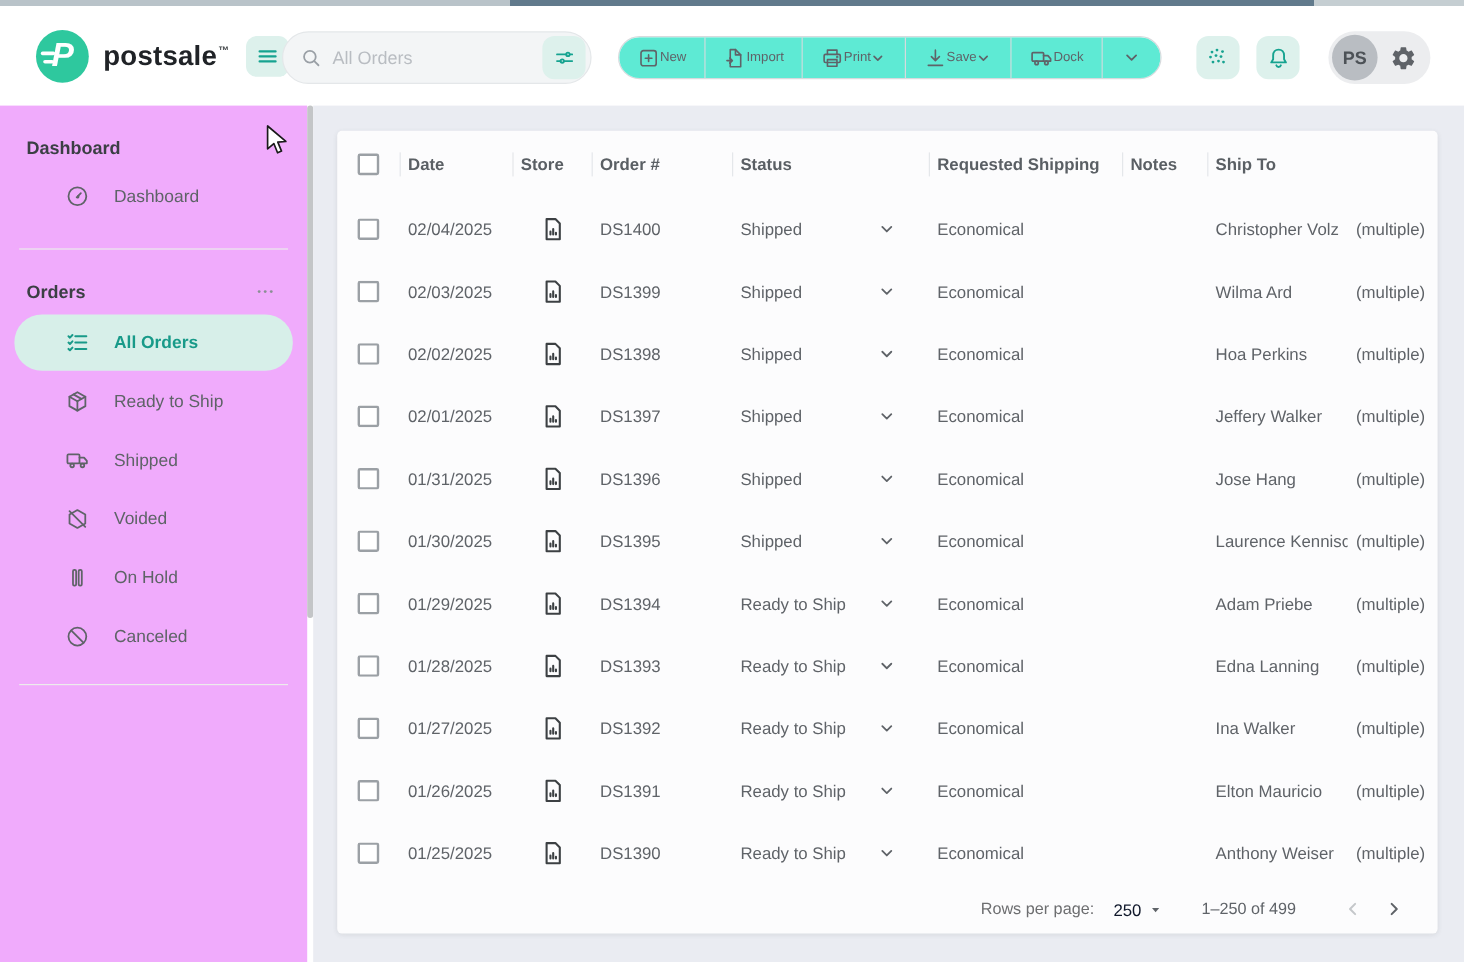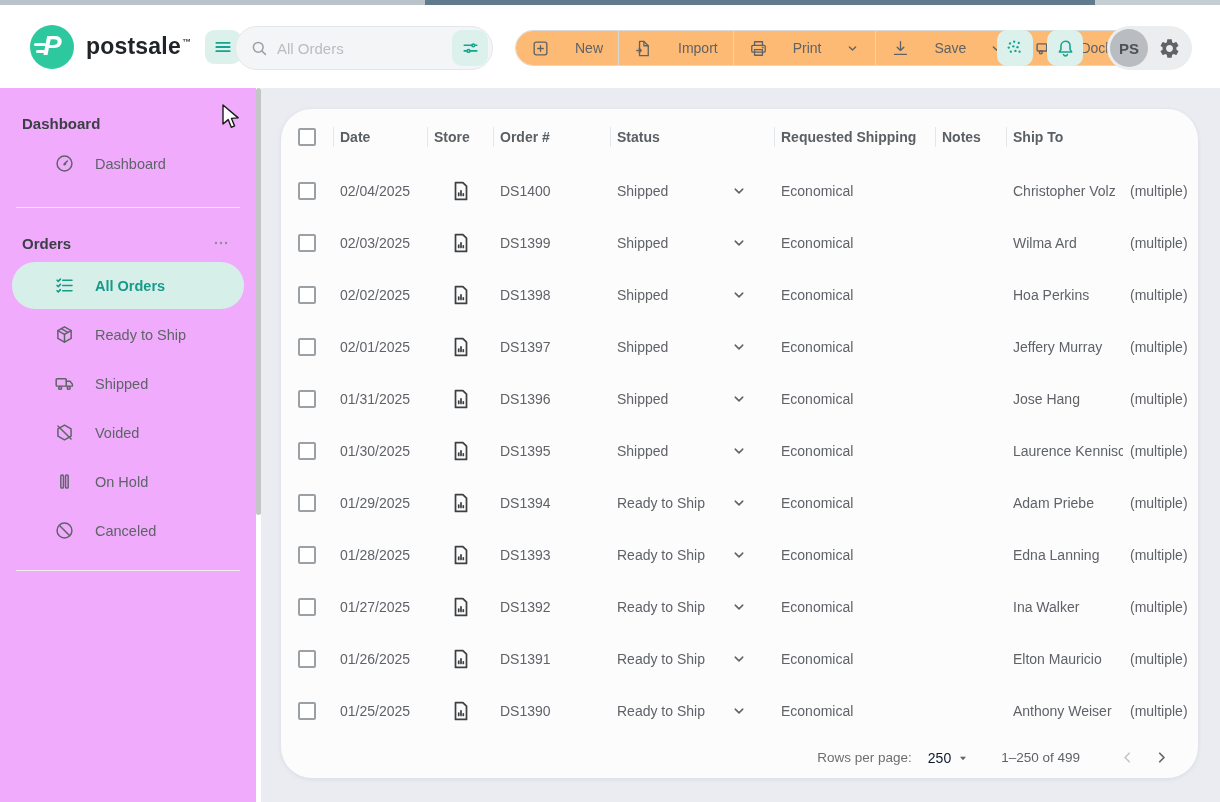--- a/index.html
+++ b/index.html
@@ -29,23 +29,23 @@
   .search-pill { position:absolute; left:235px; top:21px; width:258px; height:44px;
     background:#f3f5f6; border:1px solid #e4e7e9; border-radius:22px;
     display:flex; align-items:center; padding:0 4px 0 14px; }
   .search-pill .ph { flex:1; margin-left:9px; font-size:15px; color:#b9bdc2; }
   .filter-btn { width:36px; height:36px; border-radius:10px; background:#ddf1ec;
     display:flex; align-items:center; justify-content:center; border:none; cursor:pointer; }
 
   .toolbar-group { position:absolute; left:515px; top:25px; height:36px;
     background:#fff; border:1px solid #d7dadd; border-radius:19px;
     display:flex; align-items:stretch; overflow:hidden; }
-  .tb-btn { display:flex; align-items:center; gap:25px; padding:0 15px;
-    border:none; border-right:1px solid #d7dadd; background:#fdba74; cursor:pointer;
-    font-size:14px; color:#5f6368; font-family:inherit; }
+  .tb-btn { display:flex; align-items:center; gap:0; padding:0 15px;
+    border:none; border-right:1px solid #d7dadd; background:#5eead4; cursor:pointer;
+    font-size:11px; color:#5f6368; font-family:inherit; }
   .tb-btn:last-child { border-right:none; }
   .tb-btn .chev svg { margin-left:-2px; }
 
   .hdr-right { position:absolute; right:28px; top:21px; display:flex; align-items:center; gap:14px; }
   .sq-btn { width:36px; height:36px; border-radius:10px; background:#ddf1ec;
     display:flex; align-items:center; justify-content:center; border:none; cursor:pointer; }
   .user-pill { height:44px; border-radius:22px; background:#ecedef;
     display:flex; align-items:center; padding:0 8px 0 3px; gap:6px; margin-left:10px; }
   .avatar { width:38px; height:38px; border-radius:50%; background:#b9bdc2; color:#4d5257;
     display:flex; align-items:center; justify-content:center; font-size:15px; font-weight:700; }
@@ -66,21 +66,21 @@
   .nav-item .nav-icon { display:flex; color:#5f6368; }
   .nav-item.selected { background:#d7efe9; color:#189a89; font-weight:700; }
   .nav-item.selected .nav-icon { color:#189a89; }
   .nav-divider { height:1px; background:#ececec; margin:16px 16px 0 16px; }
   .sec-dash .nav-divider { margin-top:20px; }
   .menu-dots { display:flex; align-items:center; cursor:pointer; color:#8a8f94; }
 
   
   .main { position:absolute; top:88px; left:261px; width:959px; height:714px; background:#eaecf2; }
   .card { position:absolute; left:20px; top:21px; width:917px; height:669px;
-    background:#fcfcfd; border-radius:31px; box-shadow:0 1px 4px rgba(60,64,67,.10);
+    background:#fcfcfd; border-radius:4px; box-shadow:0 1px 4px rgba(60,64,67,.10);
     display:flex; flex-direction:column; overflow:hidden; }
 
   .grid-row { display:grid; grid-template-columns:52px 94px 66px 117px 164px 161px 71px 117px 1fr;
     align-items:center; }
   .thead { height:56px; flex:0 0 auto; }
   .th { position:relative; font-size:14px; font-weight:700; color:#5a5f64; padding-left:7px;
     height:100%; display:flex; align-items:center; }
   .th::before { content:""; position:absolute; left:0; top:50%; transform:translateY(-50%);
     width:1px; height:20px; background:#e4e7ea; }
   .th.no-sep::before { display:none; }
@@ -481,21 +481,21 @@
     <div class="td status-cell">
       <span>Shipped</span>
       <span class="chev">
               <svg width="18" height="18" viewBox="0 0 24 24" fill="none" stroke="currentColor" stroke-width="1.7" stroke-linecap="round" stroke-linejoin="round" style="stroke-width:2">
                 <path d="M7 9.5l5 5 5-5"></path>
               </svg>
             </span>
     </div>
     <div class="td">Economical</div>
     <div class="td"></div>
-    <div class="td">Jeffery Murray</div>
+    <div class="td">Jeffery Walker</div>
     <div class="td">(multiple)</div>
   </div>
 
   <div class="grid-row tr">
     <div class="td cb-cell">
             <span class="checkbox"></span>
           </div>
     <div class="td">01/31/2025</div>
     <div class="td store-cell">
             <span>

